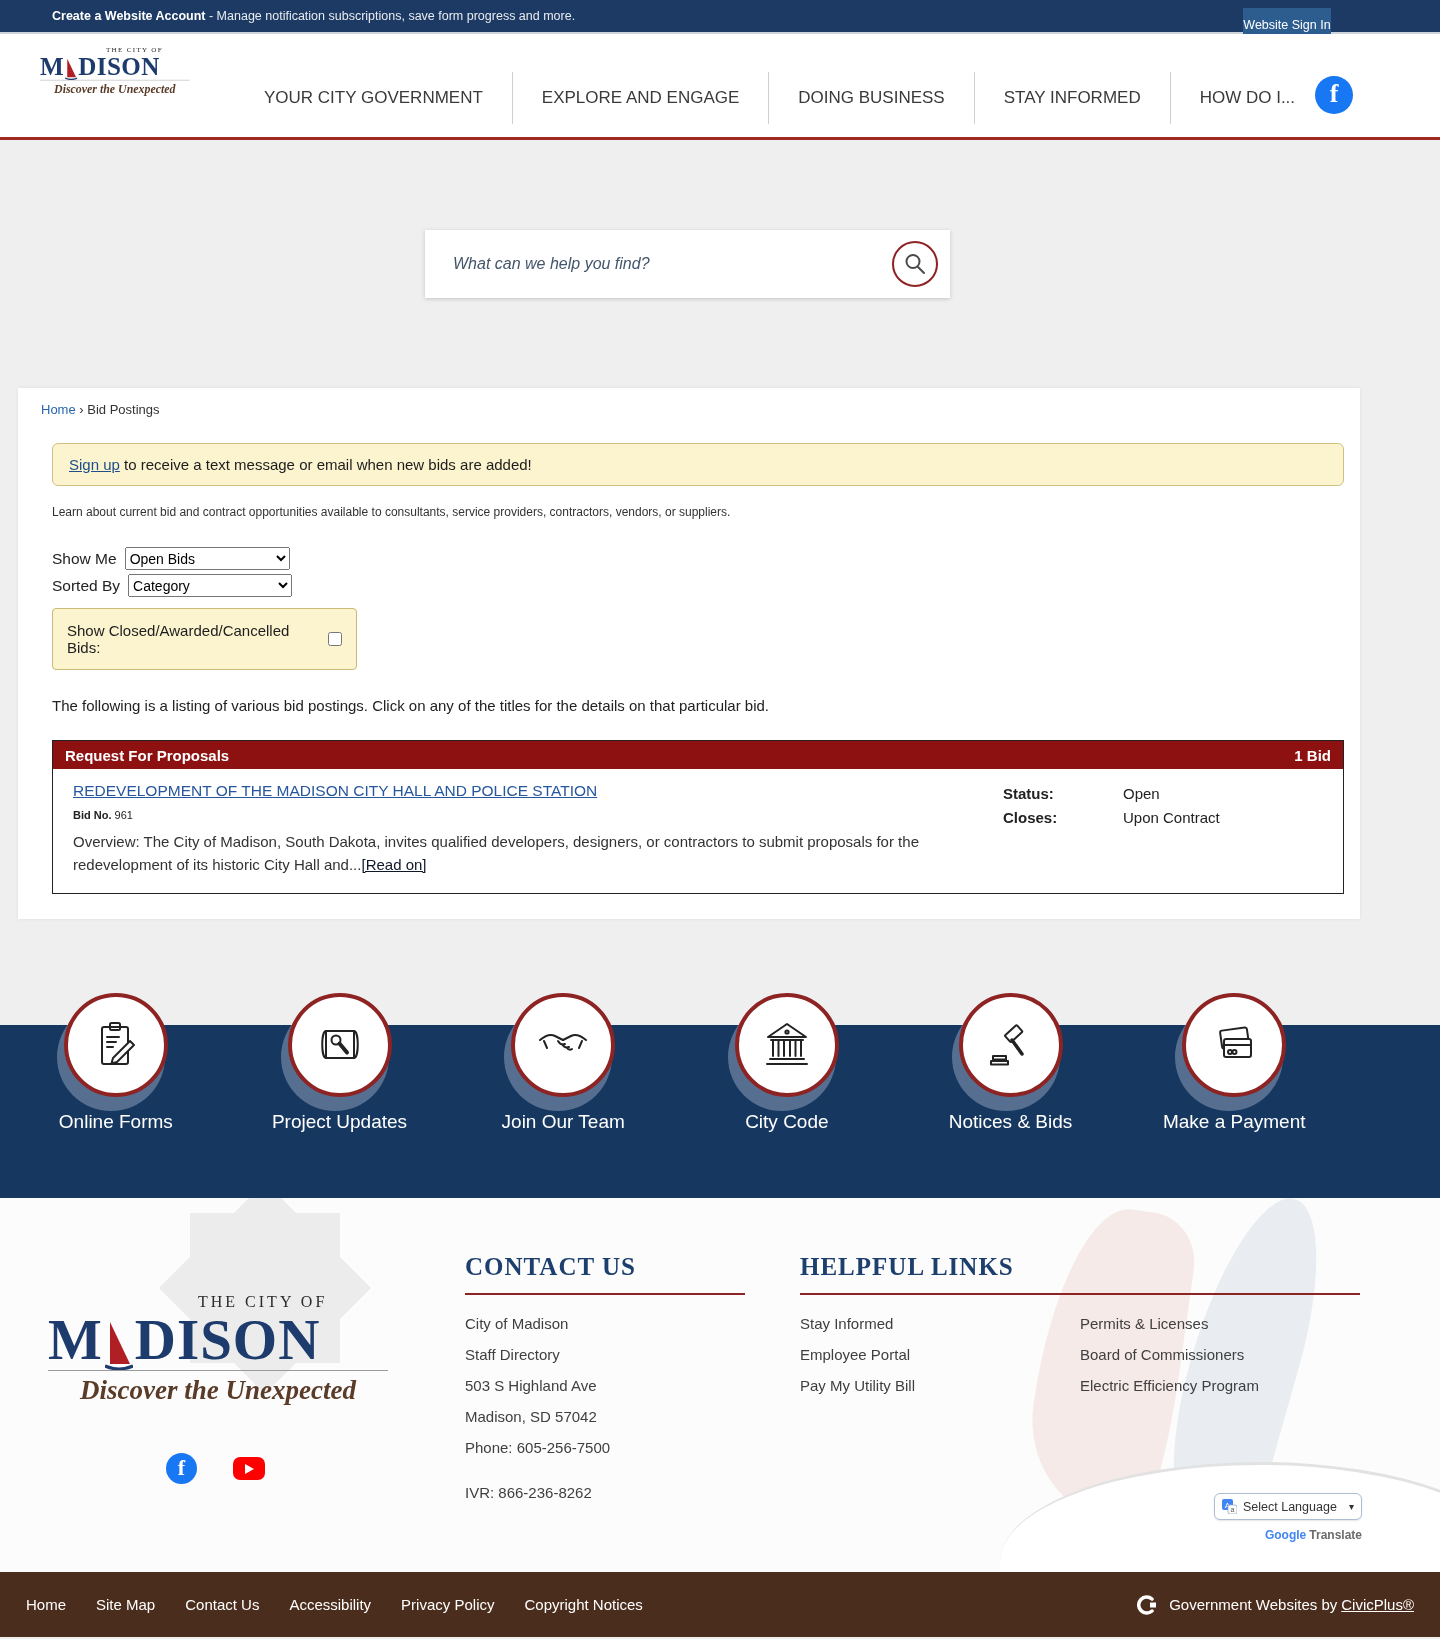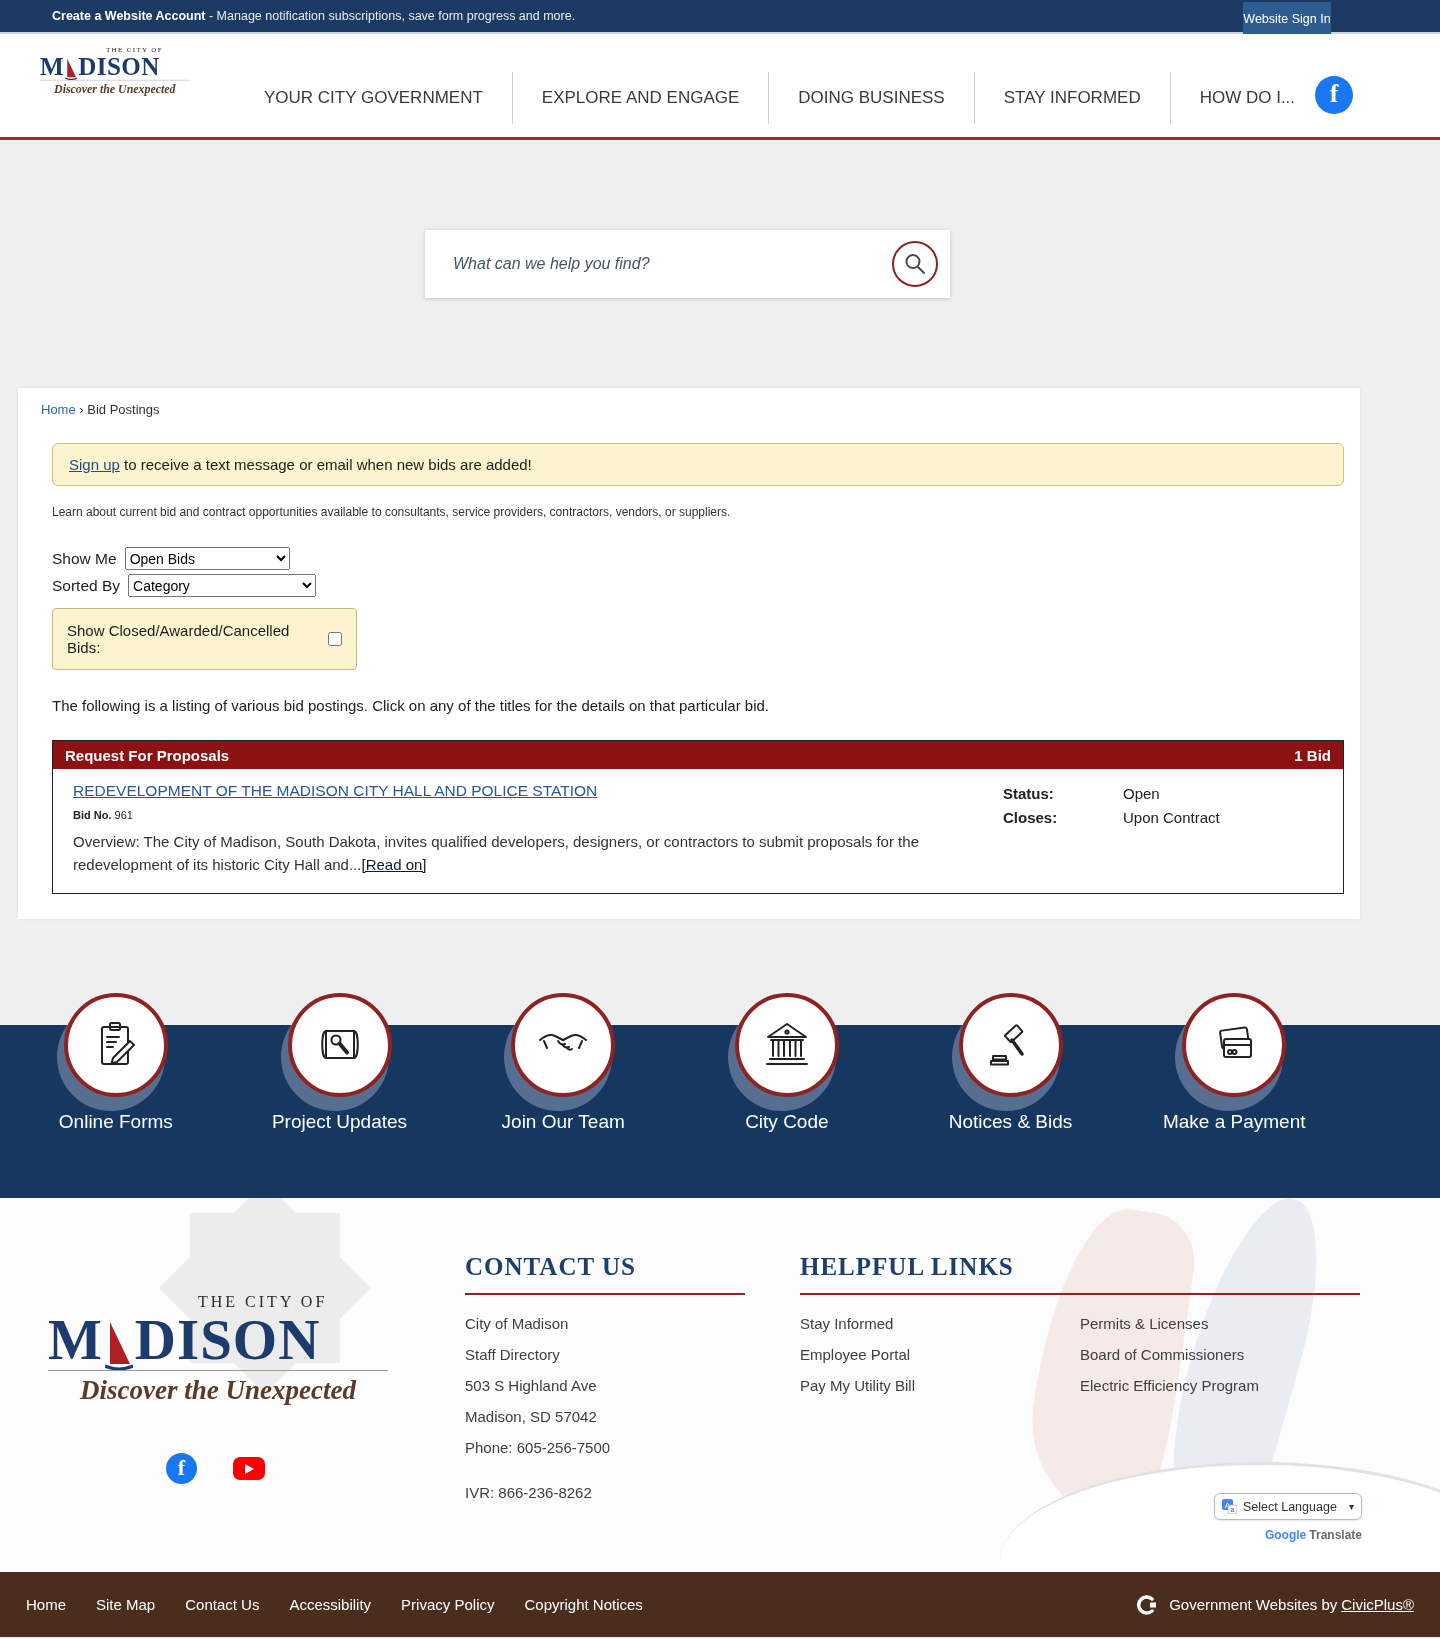--- a/index.html
+++ b/index.html
@@ -2,21 +2,21 @@
 <html><head>
 <meta charset="utf-8">
 <style>
   * { margin:0; padding:0; box-sizing:border-box; }
   body { width:1440px; height:1639px; background:#efefef; font-family:"Liberation Sans", sans-serif; overflow:hidden; }
 
   
   .topbar { height:34px; background:#1c3a63; position:relative; display:flex; align-items:center; border-bottom:2px solid #cdd4dc; }
   .promo { margin-left:52px; font-size:12.5px; color:#e8ebf0; }
   .promo b { color:#ffffff; }
-  .signin { position:absolute; right:109px; top:2px; height:34px; width:88px; background:#2d5c8e; border:none; color:#fff; font-size:12.5px; font-family:"Liberation Sans", sans-serif; cursor:pointer; }
+  .signin { position:absolute; right:109px; top:8px; height:34px; width:88px; background:#2d5c8e; border:none; color:#fff; font-size:12.5px; font-family:"Liberation Sans", sans-serif; cursor:pointer; }
 
   
   .header { height:106px; background:#fff; border-bottom:3px solid #9f2a24; position:relative; }
   .logo { width:340px; }
   .logo-city { font-family:"Liberation Serif", serif; font-size:16px; letter-spacing:3px; color:#2b2b2b; padding-left:150px; }
   .logo-word { font-family:"Liberation Serif", serif; font-size:57px; font-weight:bold; color:#1d3c6d; line-height:1; display:flex; align-items:flex-end; letter-spacing:1px; }
   .logo-word .sail { margin:0 2px -2px 2px; }
   .logo-rule { height:1px; background:#9a9a9a; margin-top:2px; }
   .logo-tag { font-family:"Liberation Serif", serif; font-style:italic; font-weight:bold; font-size:27px; color:#5a3b28; text-align:center; margin-top:4px; }
   .logo-small { position:absolute; left:40px; top:12px; transform:scale(0.44); transform-origin:left top; }
@@ -36,21 +36,21 @@
   .breadcrumb { font-size:13px; color:#333; }
   .breadcrumb .bc-home { color:#2767ae; cursor:pointer; }
   .notice-box { margin:26px 0 0 11px; background:#fbf4cf; border:1px solid #cfc080; border-radius:6px; padding:12px 16px; font-size:15px; color:#1d1d1d; }
   .notice-box .signup-link { color:#1d4e89; text-decoration:underline; cursor:pointer; }
   .intro { margin:19px 0 0 11px; font-size:12px; color:#333; }
   .filters { margin:28px 0 0 11px; font-size:15.5px; color:#222; }
   .filter-row { display:flex; align-items:center; margin-bottom:4px; }
   .filter-row label { display:inline-block; }
   .filters select { font-family:"Liberation Sans", sans-serif; font-size:14px; height:23px; margin-left:8px; }
   .sel-showme { width:165px; }
-  .sel-sorted { width:188px; }
+  .sel-sorted { width:164px; }
   .closed-box { margin:11px 0 0 11px; width:305px; background:#fbf4cf; border:1px solid #c9ba74; border-radius:4px; padding:13px 14px; font-size:15px; color:#1d1d1d; display:flex; align-items:center; }
   .closed-box input { width:14px; height:14px; margin-left:8px; }
   .listing-note { margin:27px 0 0 11px; font-size:15px; color:#222; }
 
   .bid-table { margin:26px 0 0 11px; border:1px solid #222; }
   .bid-head { background:#8d1111; color:#fff; height:28px; display:flex; align-items:center; padding:0 12px; font-size:15px; }
   .bid-head .cat { font-weight:bold; }
   .bid-head .cnt { margin-left:auto; font-weight:bold; }
   .bid-row { background:#fff; position:relative; padding:13px 20px 17px 20px; }
   .bid-title { font-size:15.5px; color:#26579e; text-decoration:underline; cursor:pointer; }

